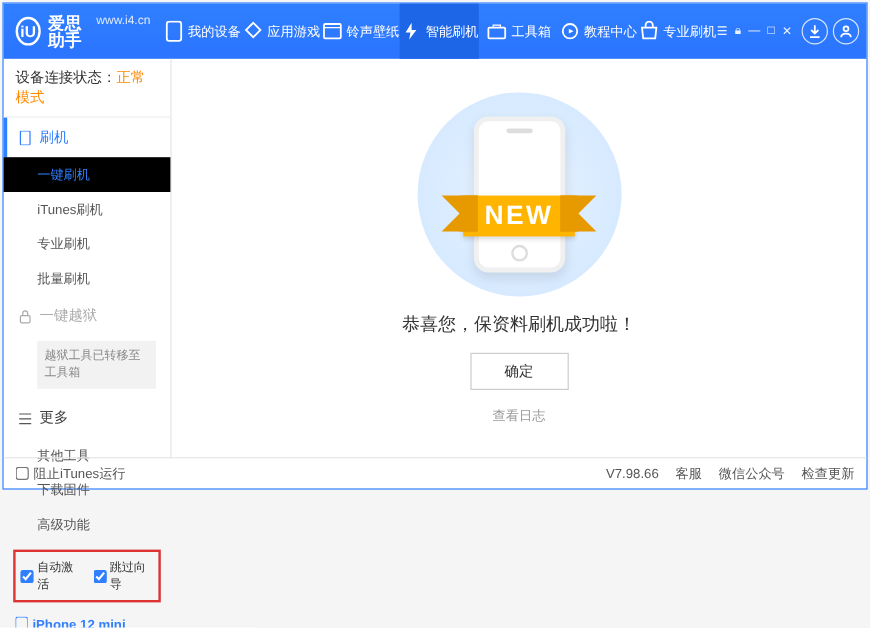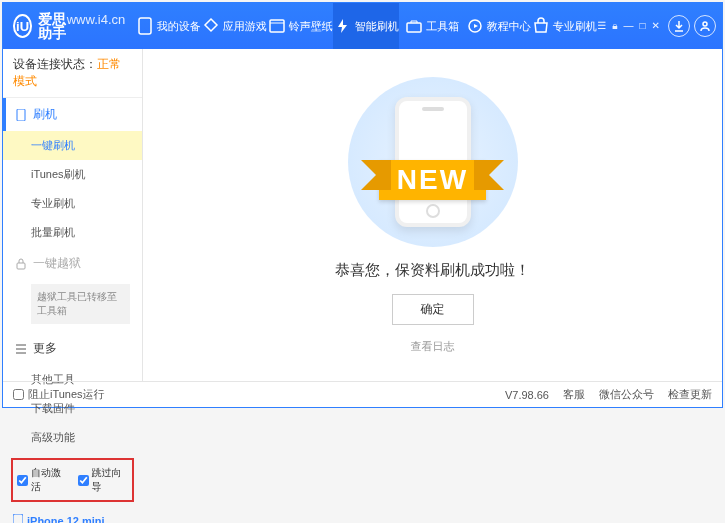--- a/index.html
+++ b/index.html
@@ -4,51 +4,51 @@
 <style>
 * { margin: 0; padding: 0; box-sizing: border-box; font-family: "Microsoft YaHei", Arial, sans-serif; }
 body { background: #f5f5f5; width: 725px; height: 523px; }
 .window { width: 721px; height: 406px; margin: 2px; border: 1px solid #2f7fff; background: #fff; display: flex; flex-direction: column; }
 
 .titlebar { height: 46px; background: linear-gradient(#2f7fff,#2b74ff); display: flex; align-items: center; color: #fff; }
 .logo { display: flex; align-items: center; padding: 0 10px; gap: 6px; min-width: 130px; }
 .logo-badge { width: 24px; height: 24px; border: 2px solid #fff; border-radius: 50%; display: flex; align-items: center; justify-content: center; font-weight: bold; font-size: 13px; }
 .logo-text { display: flex; flex-direction: row; }
 .logo-title { font-size: 14px; font-weight: bold; line-height: 1; }
-.logo-url { font-size: 13px; opacity: .85; }
+.logo-url { font-size: 10px; opacity: .85; }
 .navtabs { display: flex; height: 100%; }
 .navtab { width: 66px; display: flex; flex-direction: row; align-items: center; justify-content: center; font-size: 11px; gap: 3px; cursor: pointer; }
 .navtab.active { background: #1e66e8; }
 .nav-icon { width: 18px; height: 18px; }
 .title-right { margin-left: auto; display: flex; align-items: center; gap: 4px; padding-right: 6px; }
 .win-ctrl { display: flex; gap: 6px; font-size: 10px; opacity: .9; margin-right: 4px; }
 .circ-btn { width: 22px; height: 22px; border: 1.5px solid rgba(255,255,255,.8); border-radius: 50%; display: flex; align-items: center; justify-content: center; }
 .circ-btn svg { stroke: #fff; }
 
 .body { flex: 1; display: flex; min-height: 0; }
 .sidebar { width: 140px; border-right: 1px solid #e5e5e5; display: flex; flex-direction: column; font-size: 12px; }
 .conn-status { padding: 7px 10px; color: #333; border-bottom: 1px solid #eee; }
 .conn-status .val { color: #ff8a00; }
 .section-head { display: flex; align-items: center; gap: 6px; padding: 8px 12px; color: #404040; cursor: pointer; }
 .section-head.active { border-left: 3px solid #2f7fff; color: #2f7fff; padding-left: 9px; }
 .sub-list { }
 .sub-item { padding: 7px 12px 7px 28px; color: #555; font-size: 11px; cursor: pointer; }
-.sub-item.active { background: #fef9c3; color: #2f7fff; }
+.sub-item.active { background: #000000; color: #2f7fff; }
 .sub-note { margin: 4px 12px 8px 28px; background: #f2f2f2; padding: 6px; font-size: 10px; color: #888; line-height: 1.4; }
 .redbox { margin: 6px 8px; border: 2px solid #d33; padding: 6px 4px; display: flex; gap: 10px; font-size: 10px; color: #333; }
 .redbox label { display: flex; align-items: center; gap: 3px; }
 .device-block { padding: 6px 10px; font-size: 11px; color: #333; }
 .device-name { color: #2f7fff; font-weight: bold; display: flex; align-items: center; gap: 4px; }
 
 .main { flex: 1; position: relative; display: flex; flex-direction: column; align-items: center; justify-content: center; gap: 14px; }
 .phone-new { width: 170px; height: 170px; border-radius: 50%; background: radial-gradient(#e8f3ff,#cfe6ff); display: flex; align-items: center; justify-content: center; position: relative; }
 .phone-body { width: 76px; height: 130px; background: #fff; border-radius: 12px; border: 4px solid #f0f0f0; box-shadow: 0 4px 10px rgba(0,0,0,.1); position: relative; }
 .phone-body::before { content: ""; position: absolute; top: 6px; left: 50%; transform: translateX(-50%); width: 22px; height: 4px; background: #ddd; border-radius: 2px; }
 .phone-body::after { content: ""; position: absolute; bottom: 5px; left: 50%; transform: translateX(-50%); width: 10px; height: 10px; border: 2px solid #ddd; border-radius: 50%; }
-.ribbon { position: absolute; background: #ffb400; color: #fff; font-weight: 900; font-size: 28px; padding: 4px 18px; letter-spacing: 2px; transform: translateY(18px); box-shadow: 0 2px 4px rgba(0,0,0,.15); }
+.ribbon { position: absolute; background: #ffb400; color: #fff; font-weight: 900; font-size: 22px; padding: 4px 18px; letter-spacing: 2px; transform: translateY(18px); box-shadow: 0 2px 4px rgba(0,0,0,.15); }
 .ribbon::before, .ribbon::after { content: ""; position: absolute; top: 0; width: 0; height: 0; border: 15px solid #e69a00; }
 .ribbon::before { left: -18px; border-left-color: transparent; }
 .ribbon::after { right: -18px; border-right-color: transparent; }
 .success-text { font-size: 15px; color: #333; }
 .ok-btn { border: 1px solid #ccc; background: #fff; padding: 6px 28px; font-size: 12px; color: #333; cursor: pointer; }
 .view-log { font-size: 11px; color: #999; cursor: pointer; }
 
 .statusbar { height: 26px; border-top: 1px solid #e5e5e5; display: flex; align-items: center; font-size: 11px; color: #555; padding: 0 10px; gap: 14px; }
 .status-left { display: flex; align-items: center; gap: 4px; }
 .status-right { margin-left: auto; display: flex; align-items: center; gap: 14px; }

